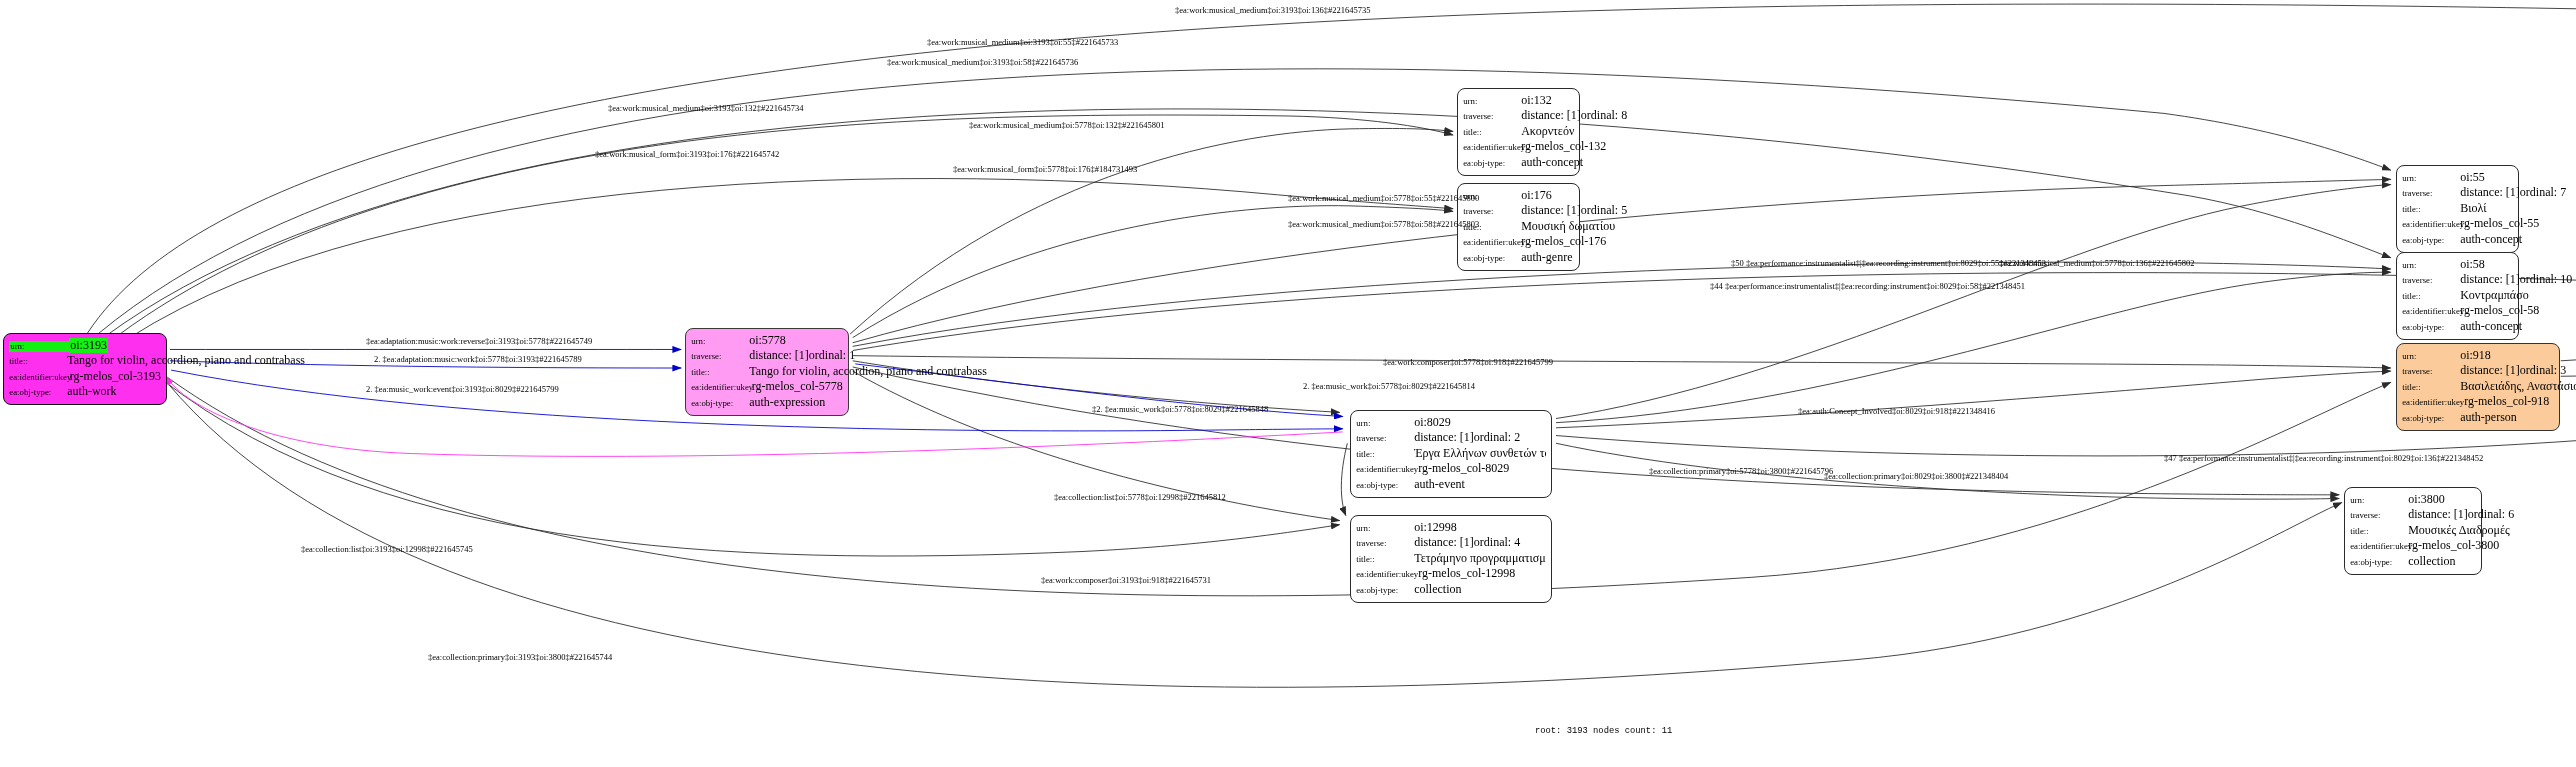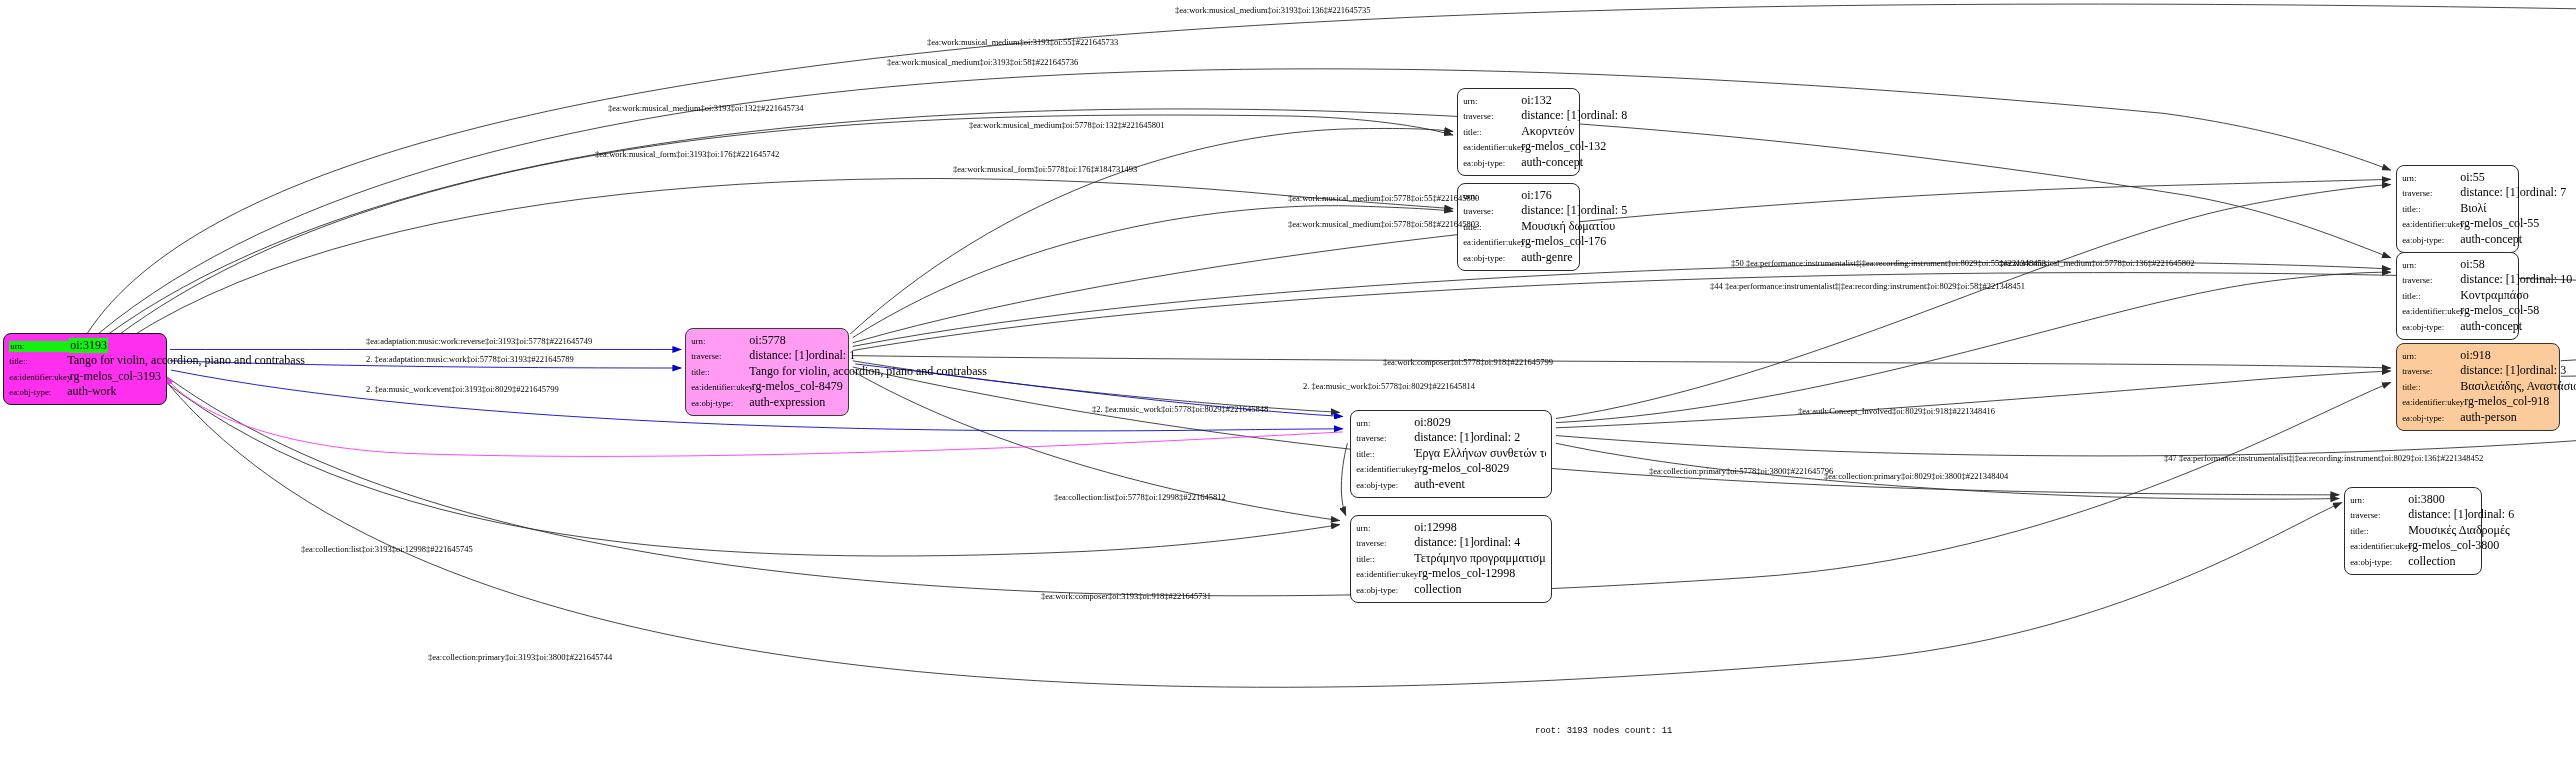--- a/index.html
+++ b/index.html
@@ -132,21 +132,21 @@
       <span class="k">traverse:</span>
       <span class="v">distance: [1]</span>
       <span class="v ord">ordinal: 1</span>
     </div>
     <div class="row">
       <span class="k">title::</span>
       <span class="v">Tango for violin, accordion, piano and contrabass</span>
     </div>
     <div class="row">
       <span class="k">ea:identifier:ukey</span>
-      <span class="v">rg-melos_col-8479</span>
+      <span class="v">rg-melos_col-5778</span>
     </div>
     <div class="row">
       <span class="k">ea:obj-type:</span>
       <span class="v">auth-expression</span>
     </div>
   </div>
 
   <div class="node" style="left:1457px;top:88px;width:123px;">
     <div class="row">
       <span class="k">urn:</span>
@@ -346,31 +346,31 @@
       <div class="elabel" style="left: 608px; top: 103px;">‡ea:work:musical_medium‡oi:3193‡oi:132‡#221645734</div>
       <div class="elabel" style="left: 969px; top: 120px;">‡ea:work:musical_medium‡oi:5778‡oi:132‡#221645801</div>
       <div class="elabel" style="left: 595px; top: 149px;">‡ea:work:musical_form‡oi:3193‡oi:176‡#221645742</div>
       <div class="elabel" style="left: 953px; top: 164px;">‡ea:work:musical_form‡oi:5778‡oi:176‡#184731493</div>
       <div class="elabel" style="left: 1288px; top: 193px;">‡ea:work:musical_medium‡oi:5778‡oi:55‡#221645800</div>
       <div class="elabel" style="left: 1288px; top: 219px;">‡ea:work:musical_medium‡oi:5778‡oi:58‡#221645803</div>
       <div class="elabel" style="left: 1731px; top: 258px;">‡50 ‡ea:performance:instrumentalist‡|‡ea:recording:instrument‡oi:8029‡oi:55‡#221348453</div>
       <div class="elabel" style="left: 1710px; top: 281px;">‡44 ‡ea:performance:instrumentalist‡|‡ea:recording:instrument‡oi:8029‡oi:58‡#221348451</div>
       <div class="elabel" style="left: 1999px; top: 258px;">‡ea:work:musical_medium‡oi:5778‡oi:136‡#221645802</div>
       <div class="elabel blue" style="left: 366px; top: 336px;">‡ea:adaptation:music:work:reverse‡oi:3193‡oi:5778‡#221645749</div>
-      <div class="elabel blue" style="left: 366px; top: 354px;">2. ‡ea:adaptation:music:work‡oi:5778‡oi:3193‡#221645789</div>
+      <div class="elabel blue" style="left: 374px; top: 354px;">2. ‡ea:adaptation:music:work‡oi:5778‡oi:3193‡#221645789</div>
       <div class="elabel blue" style="left: 366px; top: 384px;">2. ‡ea:music_work:event‡oi:3193‡oi:8029‡#221645799</div>
       <div class="elabel" style="left: 1383px; top: 357px;">‡ea:work:composer‡oi:5778‡oi:918‡#221645799</div>
       <div class="elabel" style="left: 1303px; top: 381px;">2. ‡ea:music_work‡oi:5778‡oi:8029‡#221645814</div>
       <div class="elabel" style="left: 1092px; top: 404px;">‡2. ‡ea:music_work‡oi:5778‡oi:8029‡#221645848</div>
       <div class="elabel" style="left: 1798px; top: 406px;">‡ea:auth:Concept_Involved‡oi:8029‡oi:918‡#221348416</div>
       <div class="elabel" style="left: 2164px; top: 453px;">‡47 ‡ea:performance:instrumentalist‡|‡ea:recording:instrument‡oi:8029‡oi:136‡#221348452</div>
       <div class="elabel" style="left: 1649px; top: 466px;">‡ea:collection:primary‡oi:5778‡oi:3800‡#221645796</div>
       <div class="elabel" style="left: 1824px; top: 471px;">‡ea:collection:primary‡oi:8029‡oi:3800‡#221348404</div>
       <div class="elabel" style="left: 1036px; top: 492px; margin-left: 18px;">‡ea:collection:list‡oi:5778‡oi:12998‡#221645812</div>
       <div class="elabel" style="left: 301px; top: 544px;">‡ea:collection:list‡oi:3193‡oi:12998‡#221645745</div>
-      <div class="elabel" style="left: 1041px; top: 575px; margin-top: 16px;">‡ea:work:composer‡oi:3193‡oi:918‡#221645731</div>
+      <div class="elabel" style="left: 1041px; top: 575px;">‡ea:work:composer‡oi:3193‡oi:918‡#221645731</div>
       <div class="elabel" style="left: 428px; top: 652px; text-align: right;">‡ea:collection:primary‡oi:3193‡oi:3800‡#221645744</div>
     </div>
 
   <div class="footer" style="left:1535px;top:726px;">root: 3193 nodes count: 11</div>
 
 </div>
 
 
 </body></html>

